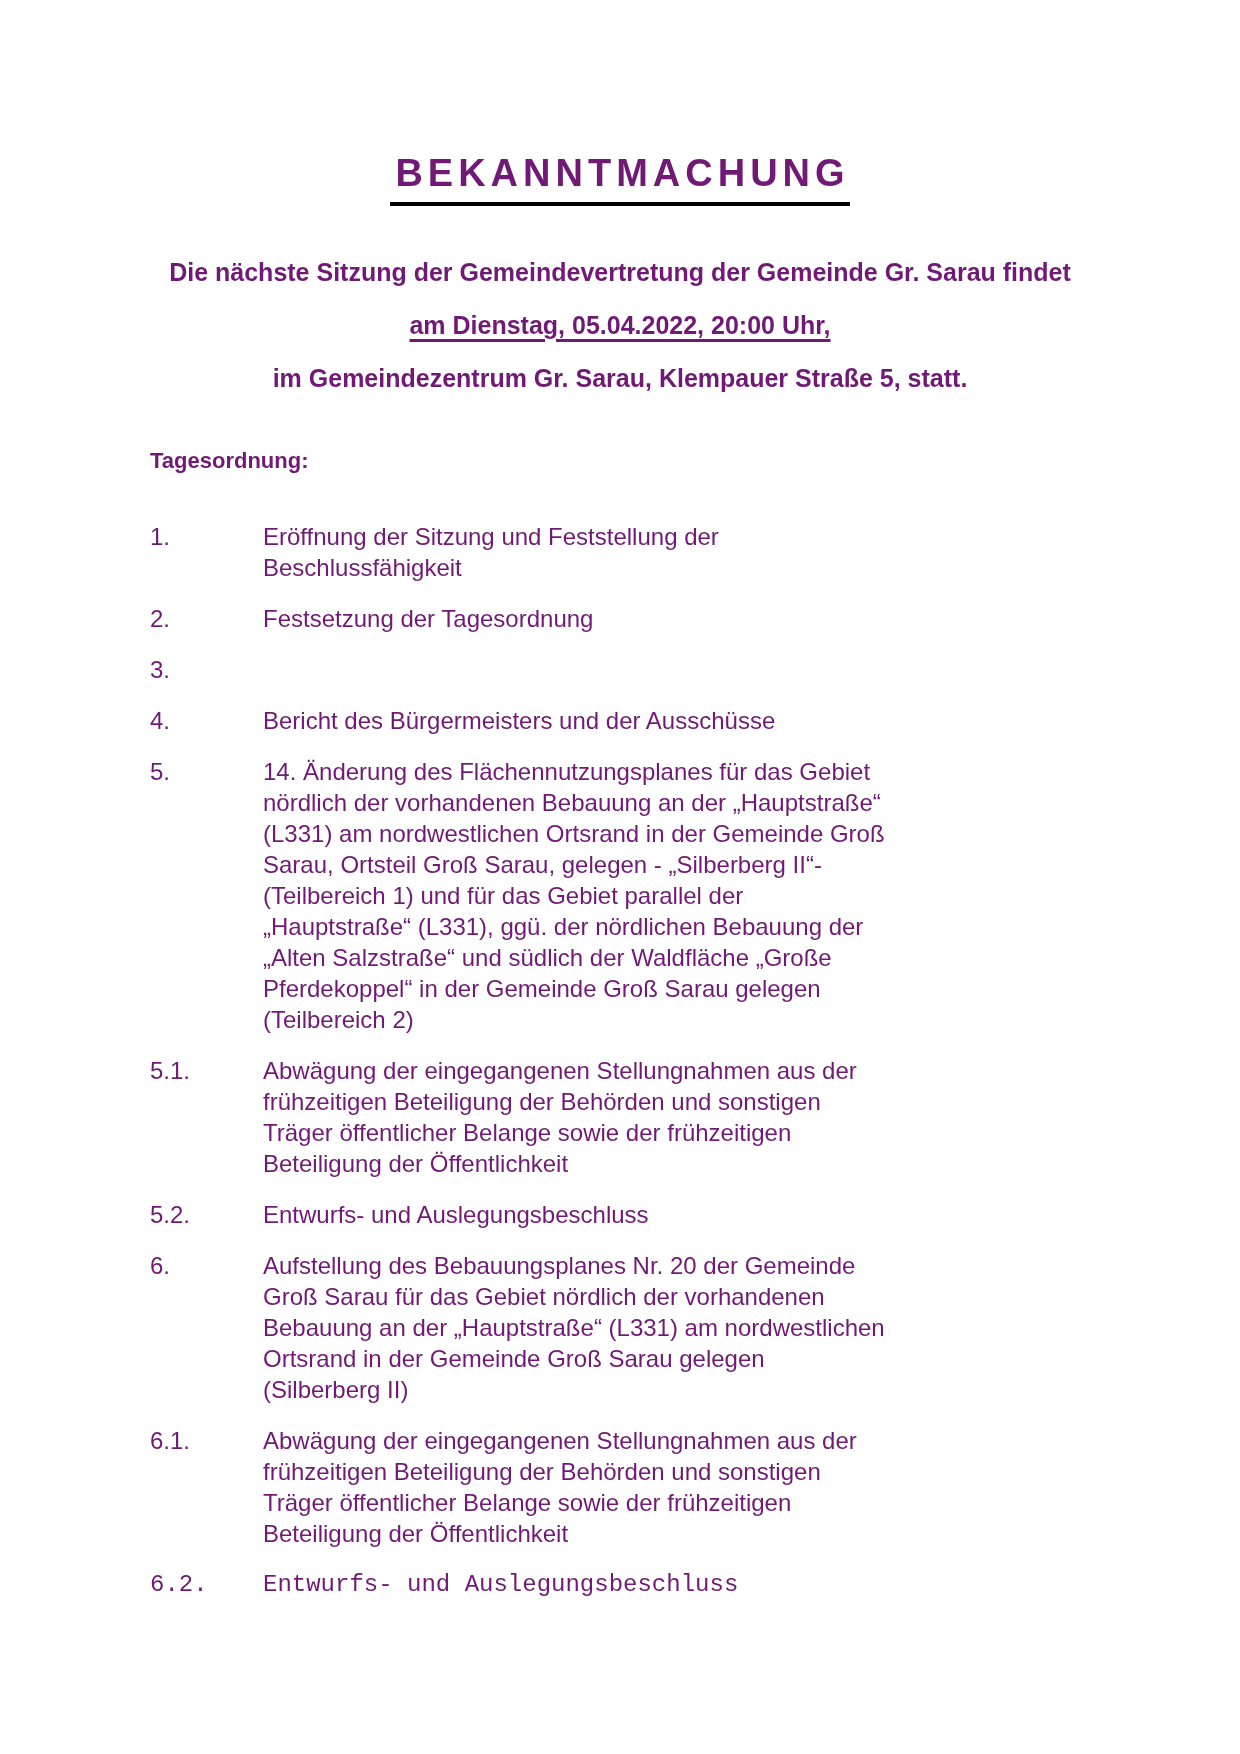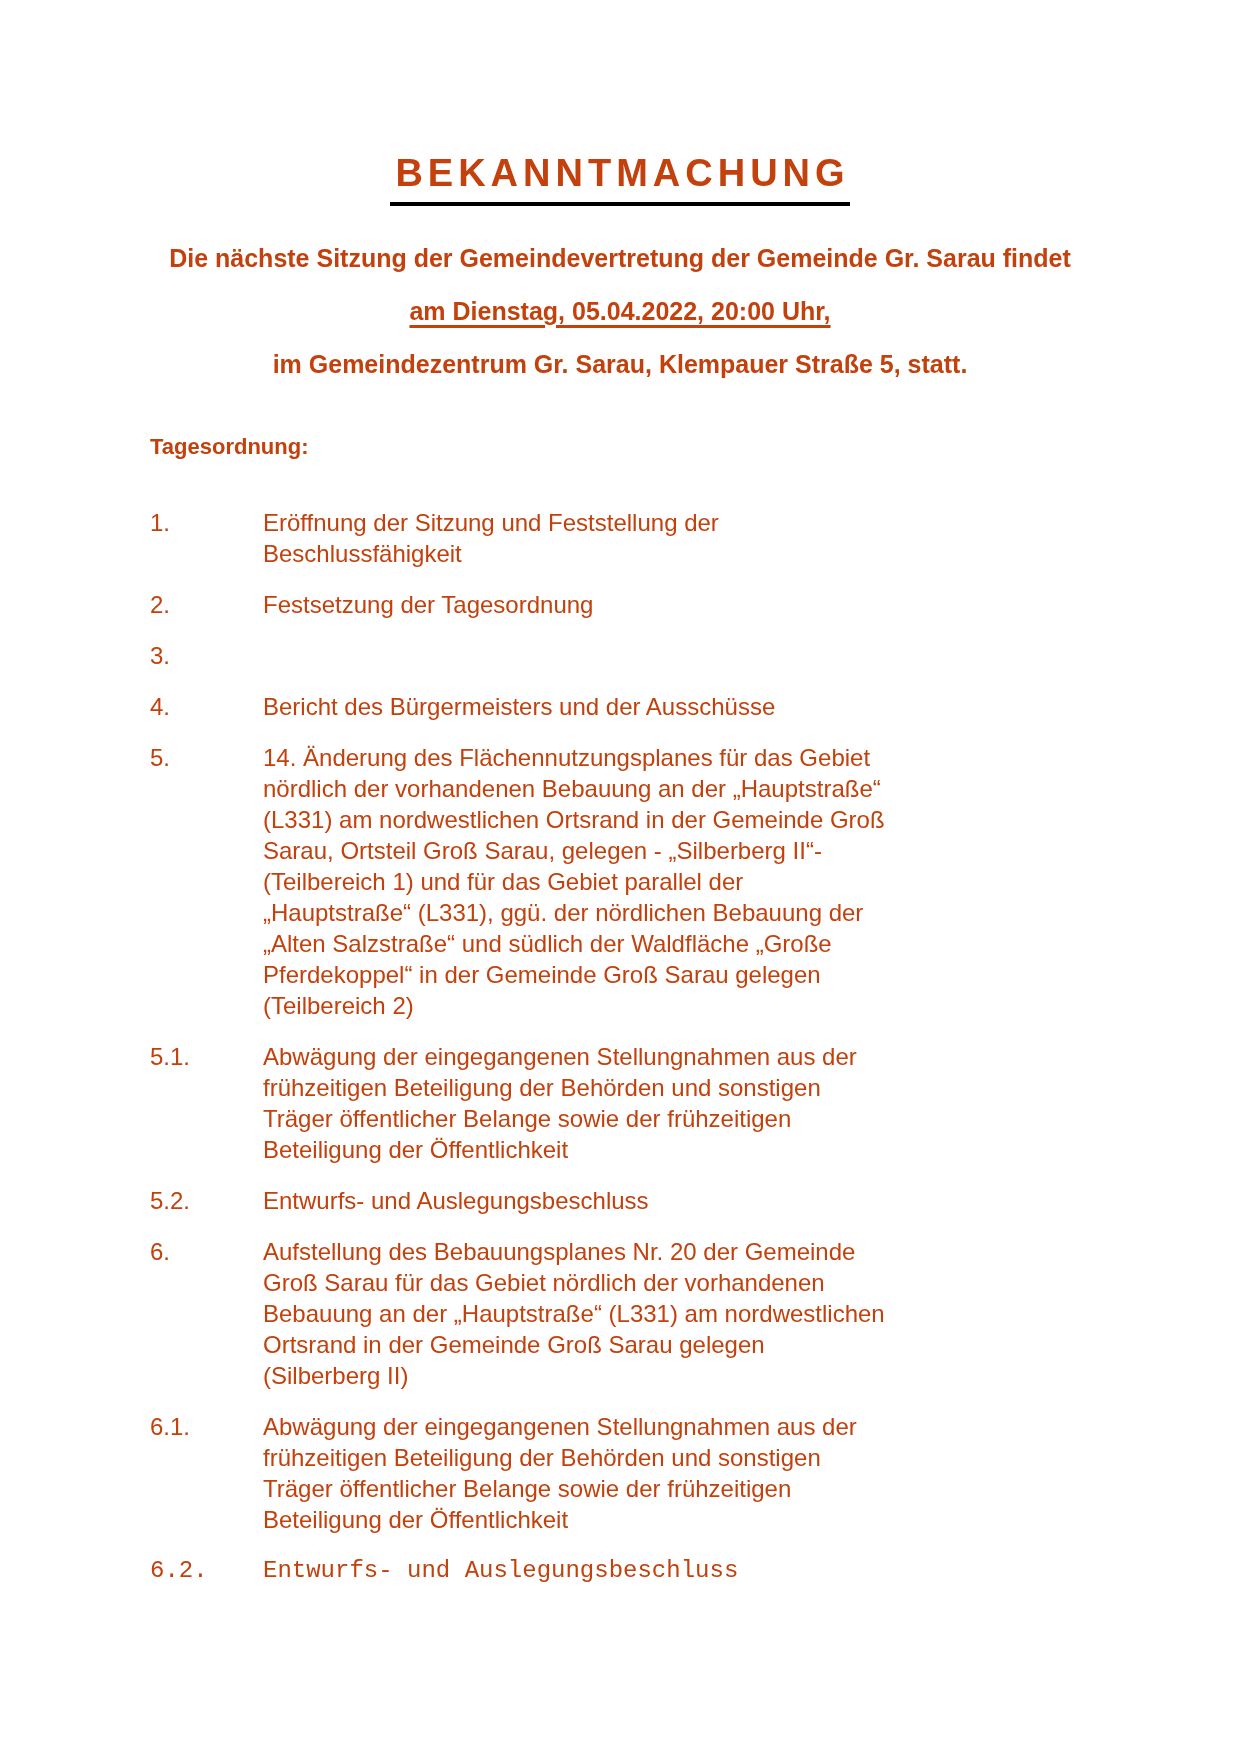--- a/index.html
+++ b/index.html
@@ -6,21 +6,21 @@
     margin: 0;
     padding: 0;
     background: #fff;
   }
   .page {
     position: relative;
     width: 1240px;
     height: 1754px;
     margin: 0 auto;
     background: #ffffff;
-    color: #c2410c;
+    color: #701a75;
     font-family: "Liberation Sans", "DejaVu Sans", sans-serif;
     overflow: hidden;
   }
   .title-wrap {
     padding-top: 153px;
     text-align: center;
   }
   .doc-title {
     display: inline-block;
     font-size: 38px;
@@ -30,21 +30,21 @@
     border-bottom: 4px solid #000;
     padding-bottom: 7px;
     padding-left: 5px; 
   }
   .intro-line {
     text-align: center;
     font-weight: bold;
     font-size: 25px;
     line-height: 29px;
   }
-  .intro-1 { margin-top: 38px; }
+  .intro-1 { margin-top: 52px; }
   .intro-2 {
     margin-top: 24px;
     text-decoration: underline;
     text-decoration-thickness: 3px;
     text-underline-offset: 5px;
   }
   .intro-3 { margin-top: 24px; text-align: center; }
   .agenda-heading {
     margin-top: 52px;
     margin-left: 150px;

